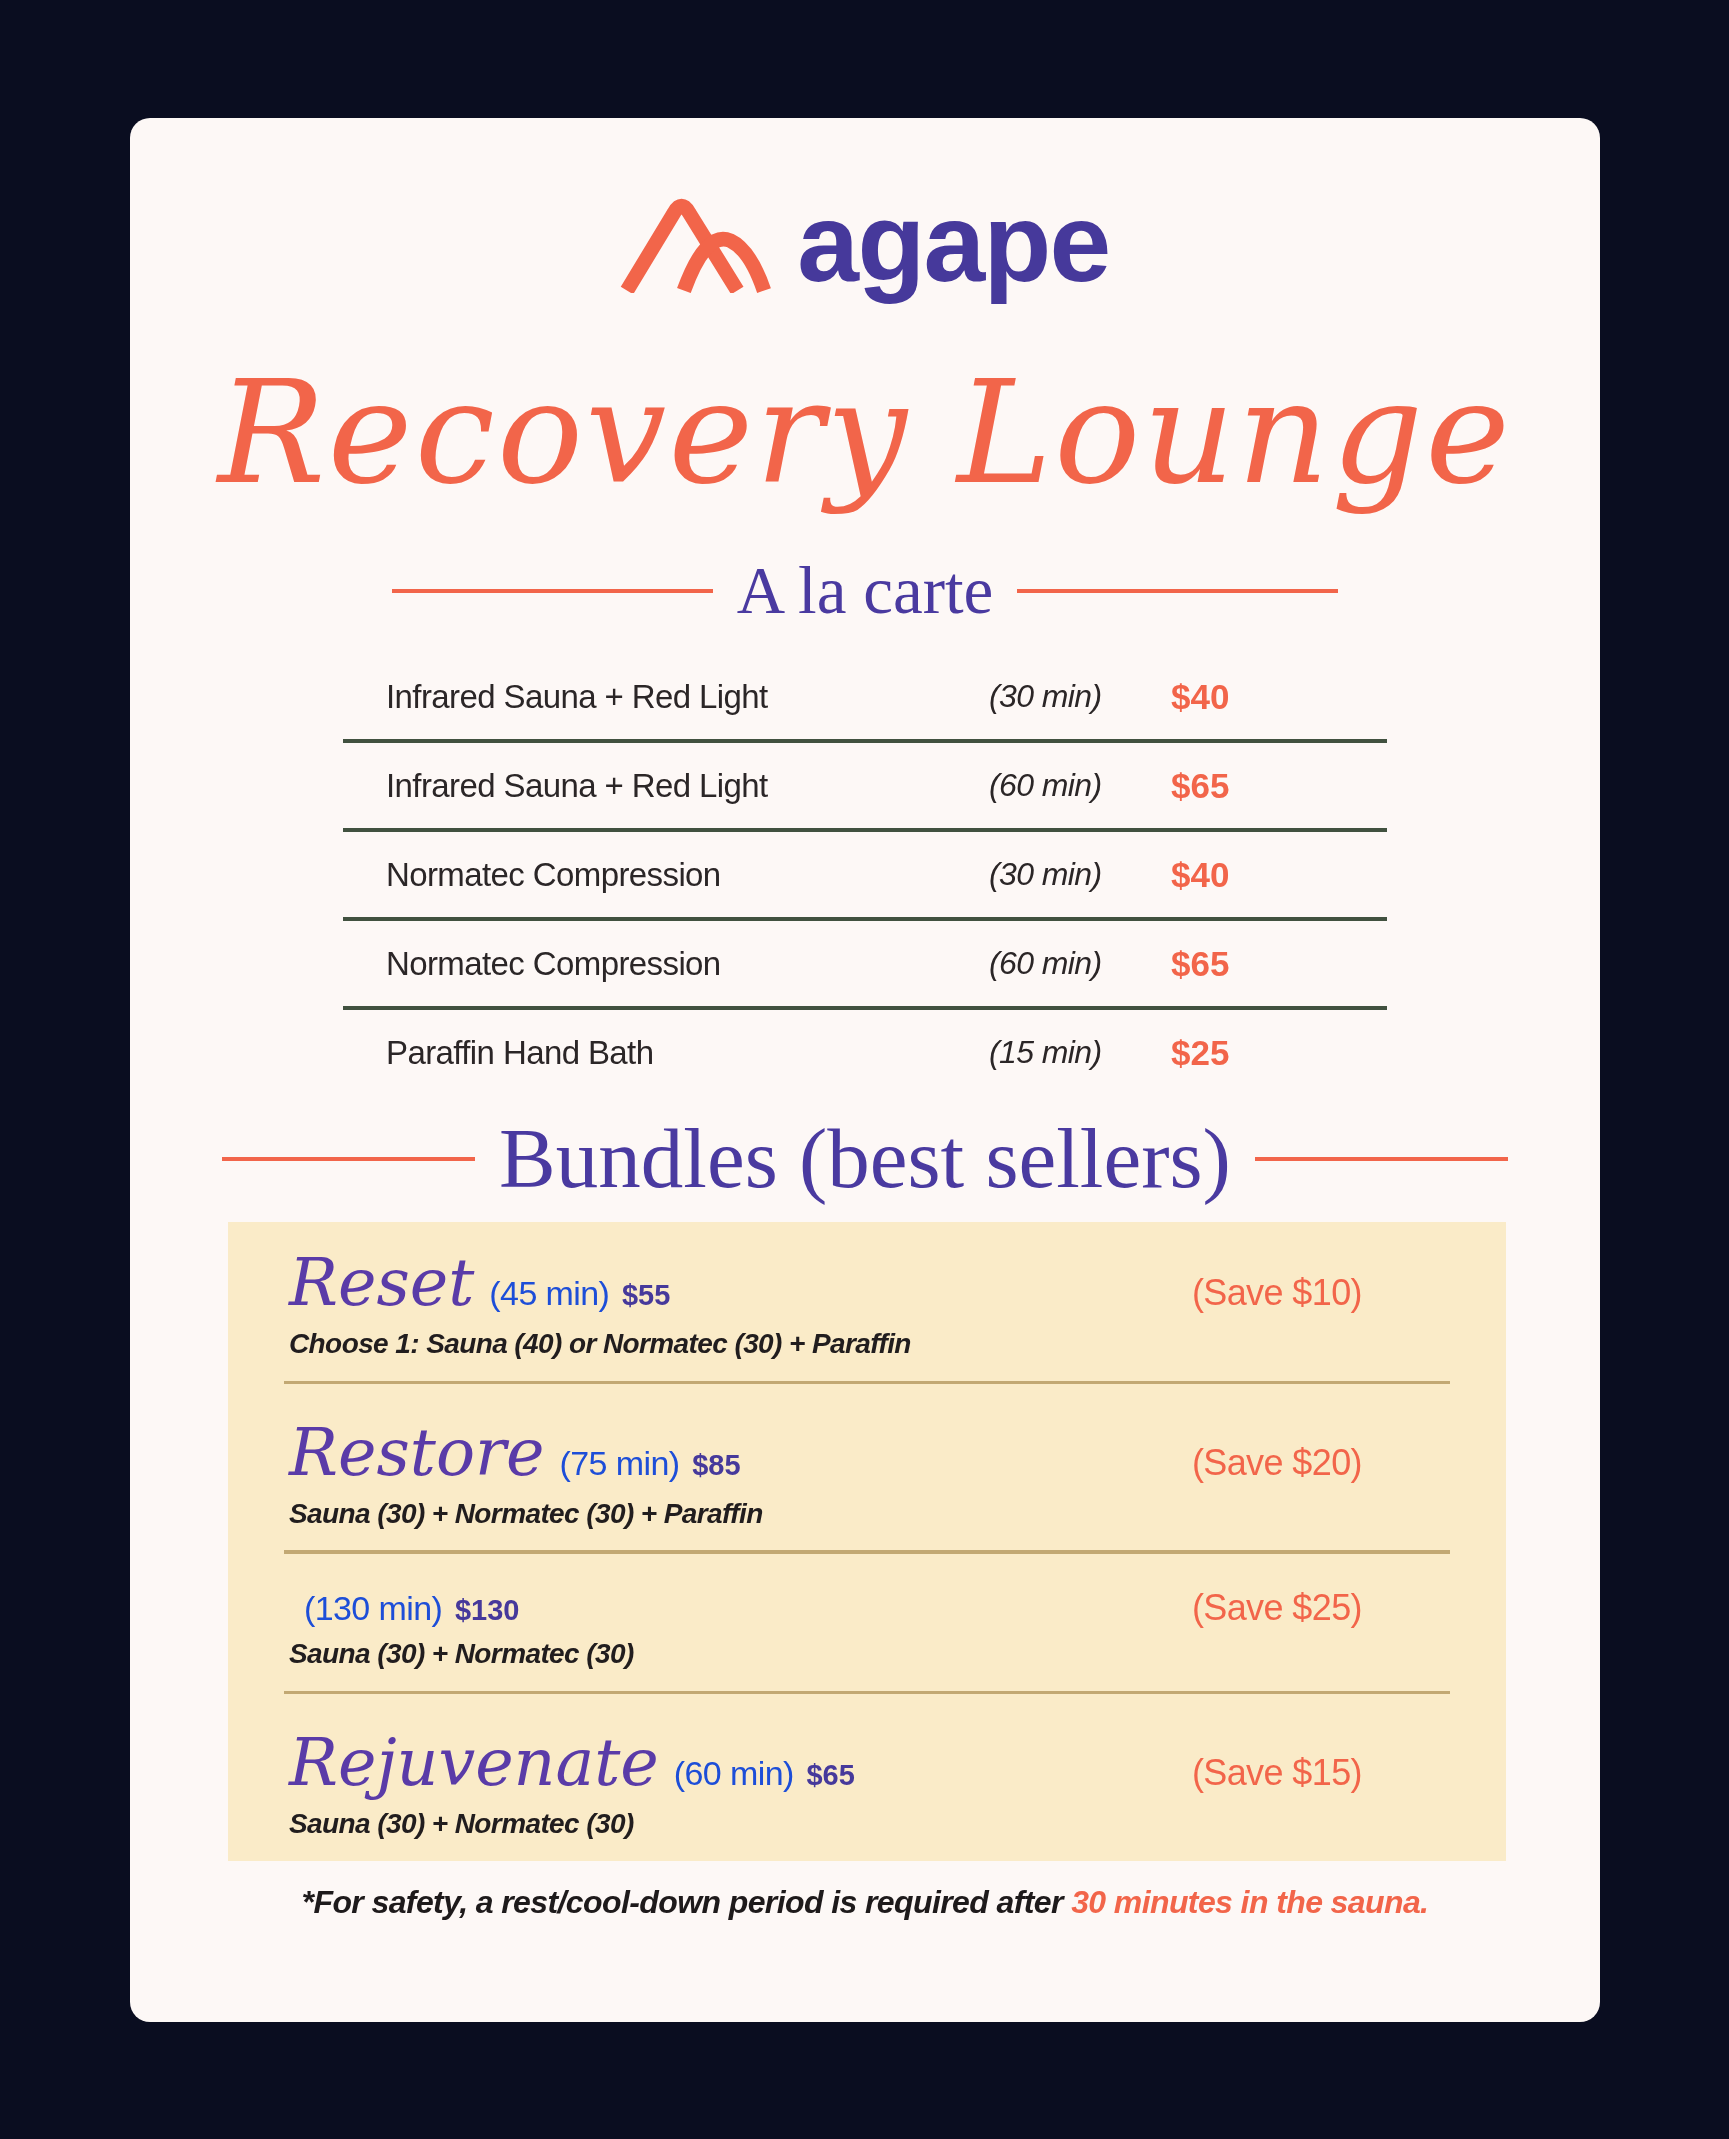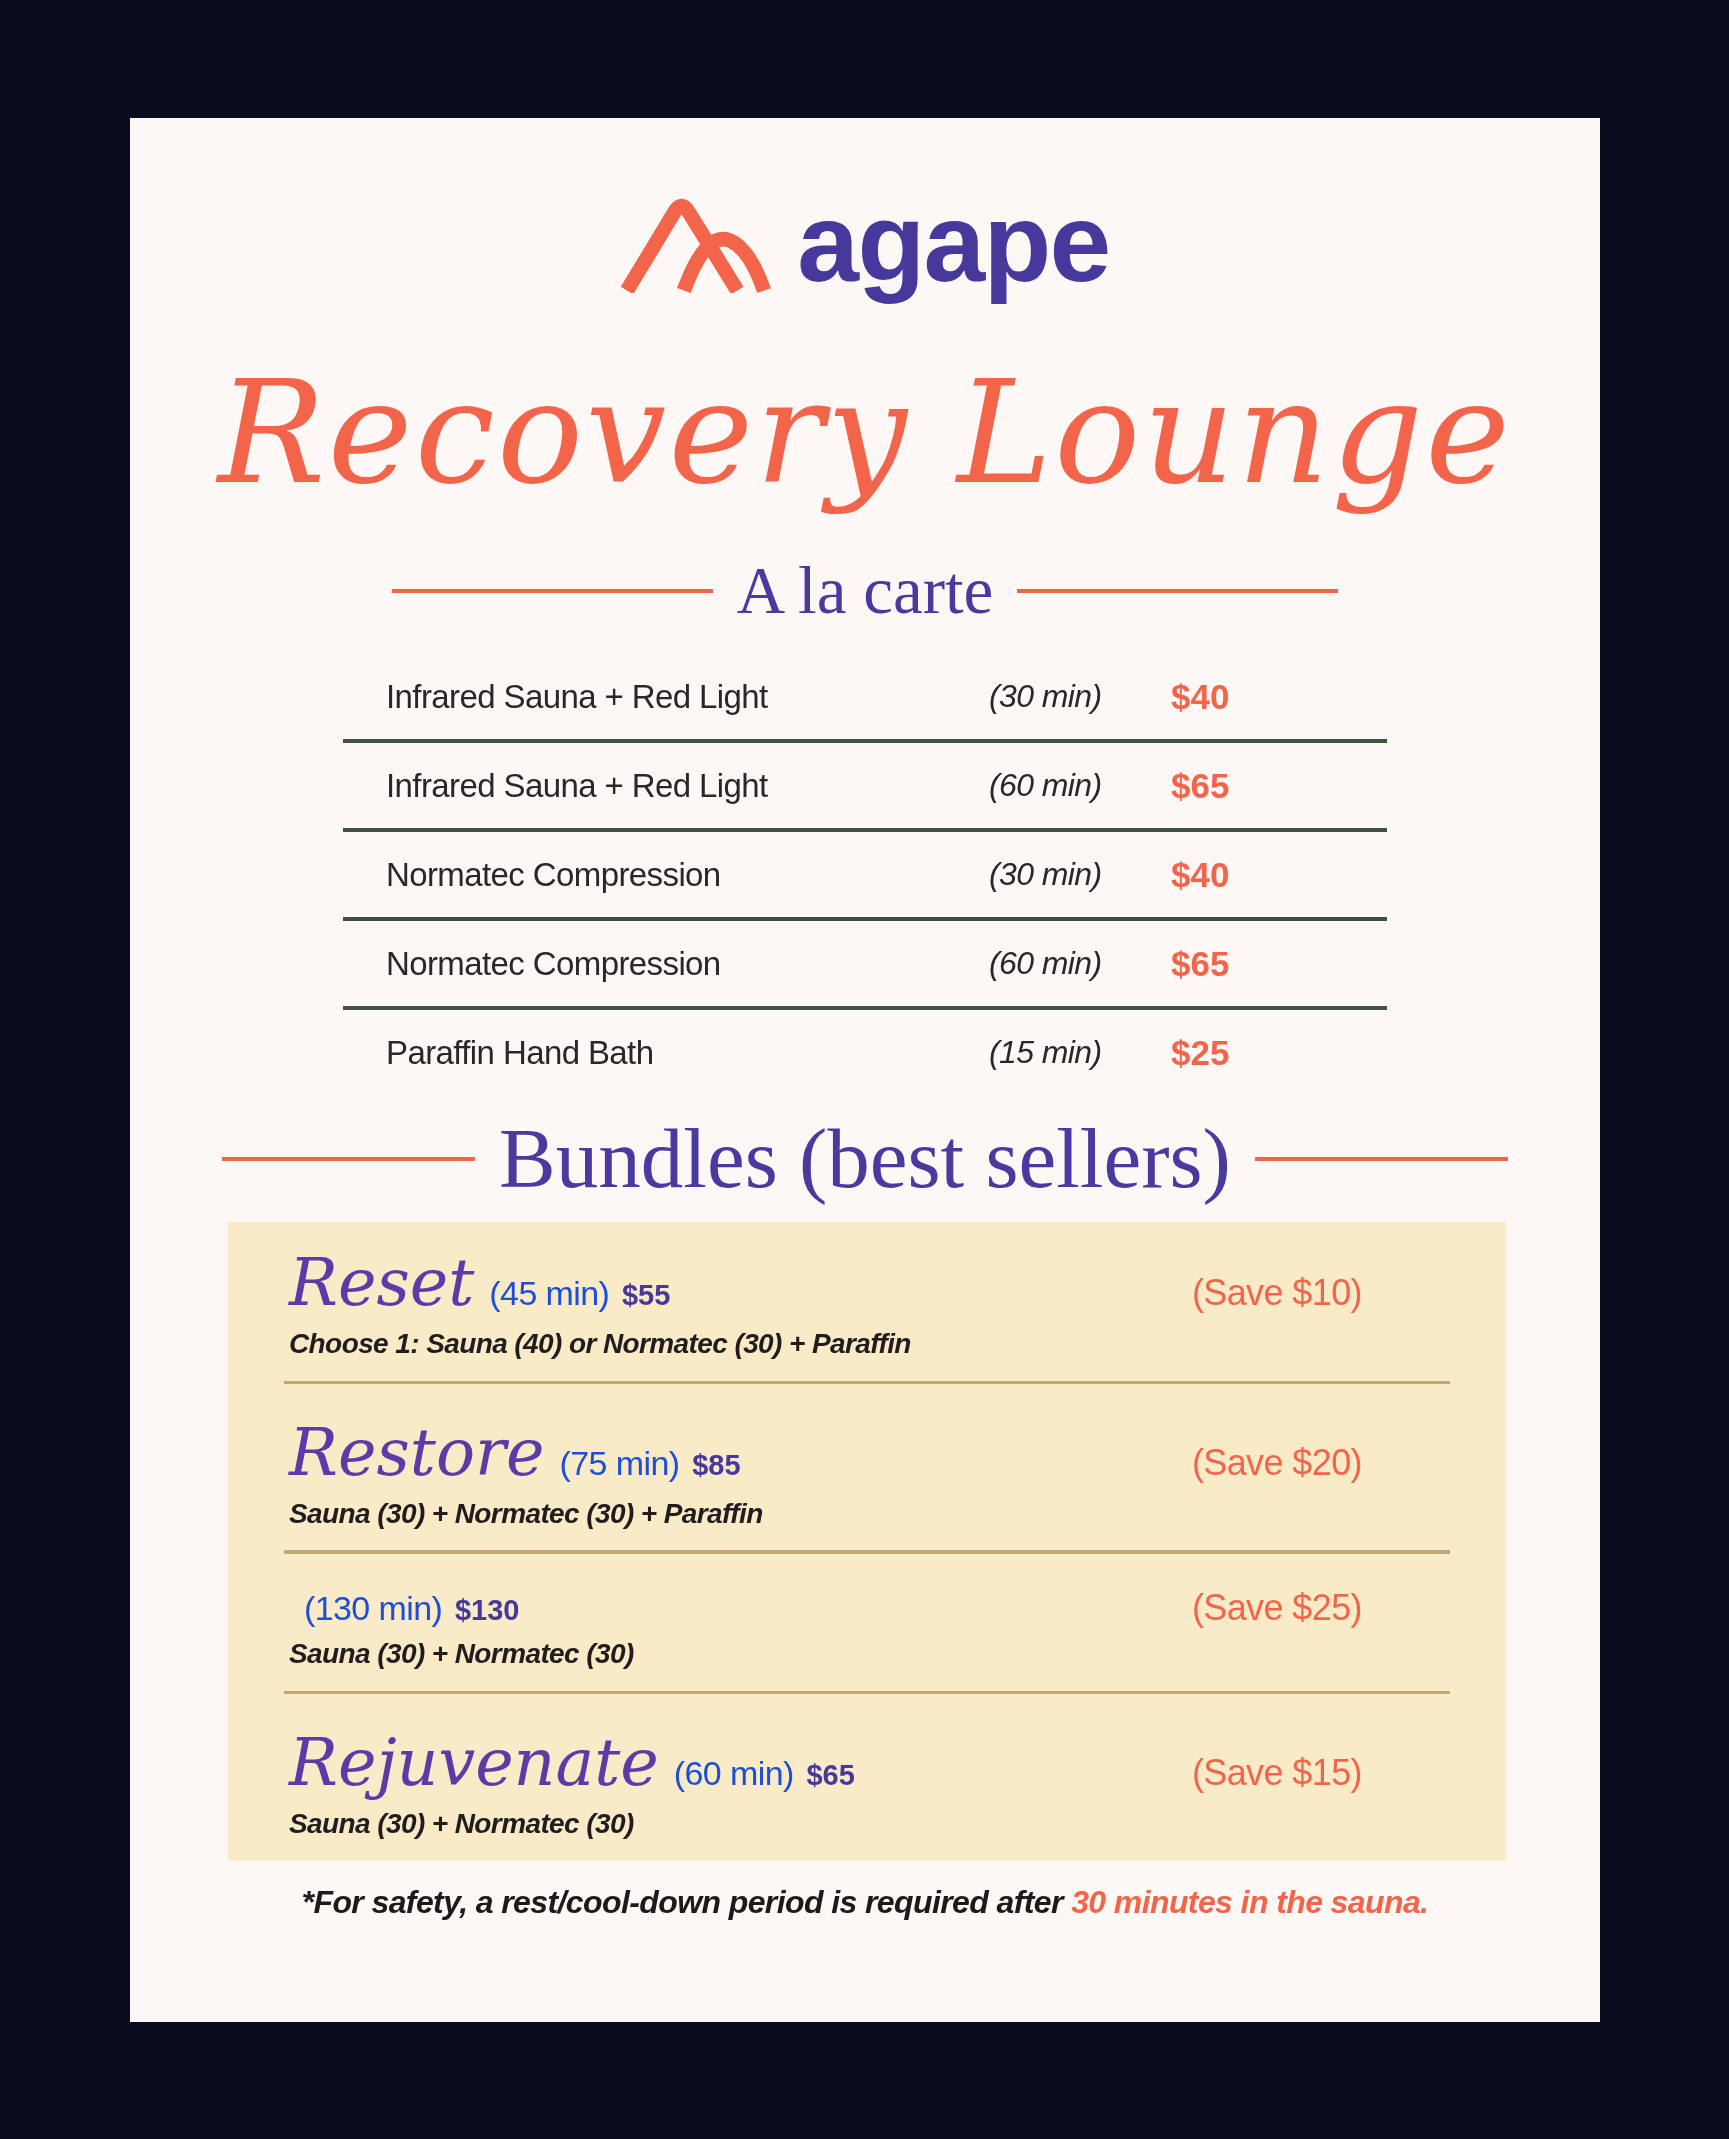--- a/index.html
+++ b/index.html
@@ -1,18 +1,18 @@
 <!DOCTYPE html>
 <html style="font-size:9.2px"><head>
 <meta charset="utf-8">
 <style>
   html,body{margin:0;padding:0;}
   .page{position:relative;width:1729px;height:2140px;background:#0A0D20;overflow:hidden;
         font-family:"Liberation Sans", sans-serif;}
-  .card{position:absolute;left:130px;top:118px;width:1470px;height:1904px;background:#FDF8F6;}
+  .card{position:absolute;left:130px;top:118px;width:1470px;height:1904px;background:#FDF8F6;border-radius:20px;}
 
   
   .logo-row{position:absolute;top:68px;left:0;right:0;height:115px;display:flex;
             justify-content:center;align-items:center;gap:26px;}
   .logo-icon{width:151px;height:99px;flex:0 0 auto;}
   .logo-word{font-size:111px;font-weight:bold;color:#46399B;letter-spacing:-1.7px;line-height:1;
              font-family:"Liberation Sans", sans-serif;}
 
   
   .main-title{position:absolute;top:226px;left:0;right:0;text-align:center;

